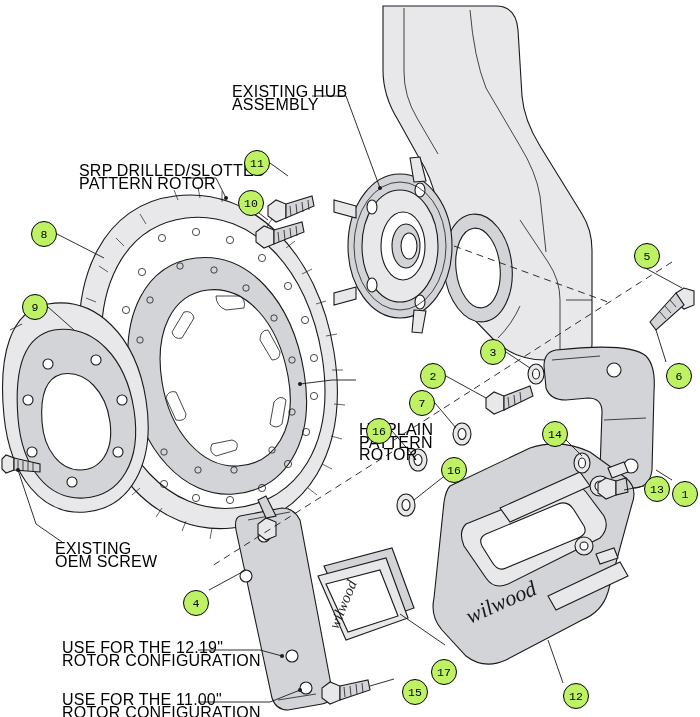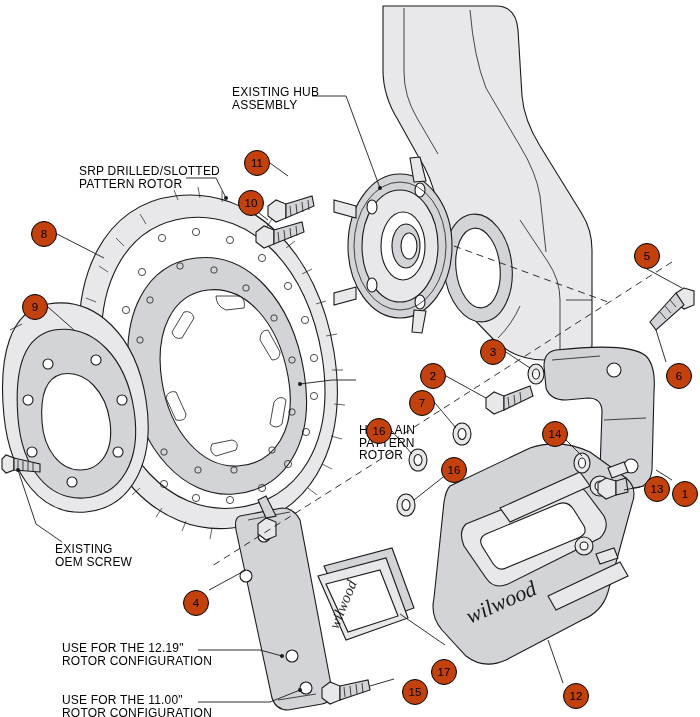--- a/index.html
+++ b/index.html
@@ -17,35 +17,35 @@
   }
   #art {
     position: absolute;
     left: 0; top: 0;
     width: 700px;
     height: 717px;
   }
   .label {
     position: absolute;
     font-family: "Liberation Sans", sans-serif;
-    font-size: 12px;
+    font-size: 16px;
     line-height: 12.5px;
     color: #000000;
     white-space: pre;
     letter-spacing: 0.2px;
   }
   .callout {
     position: absolute;
     width: 26px;
     height: 26px;
     border: 1.3px solid #000000;
     border-radius: 50%;
-    background: #c2410c;
+    background: #bef264;
     color: #000000;
-    font-family: Liberation Sans, sans-serif;
+    font-family: Liberation Mono, monospace;
     font-size: 11.5px;
     display: flex;
     align-items: center;
     justify-content: center;
     box-sizing: border-box;
   }
 </style>
 </head>
 <body>
 

